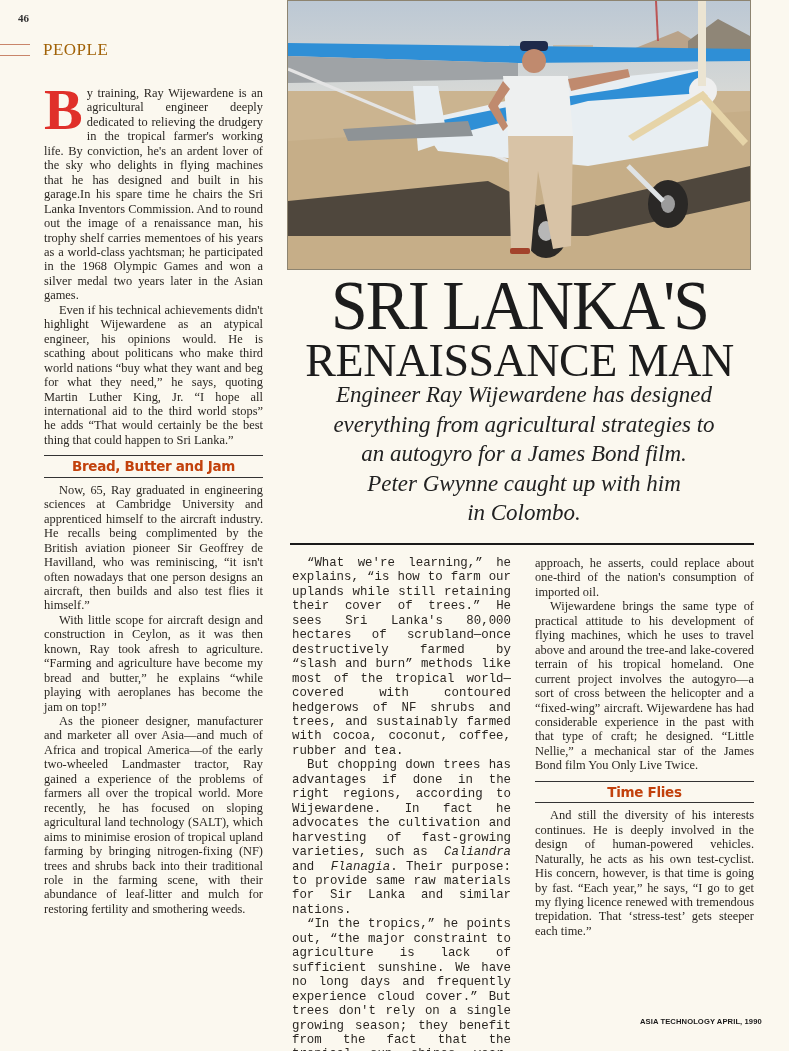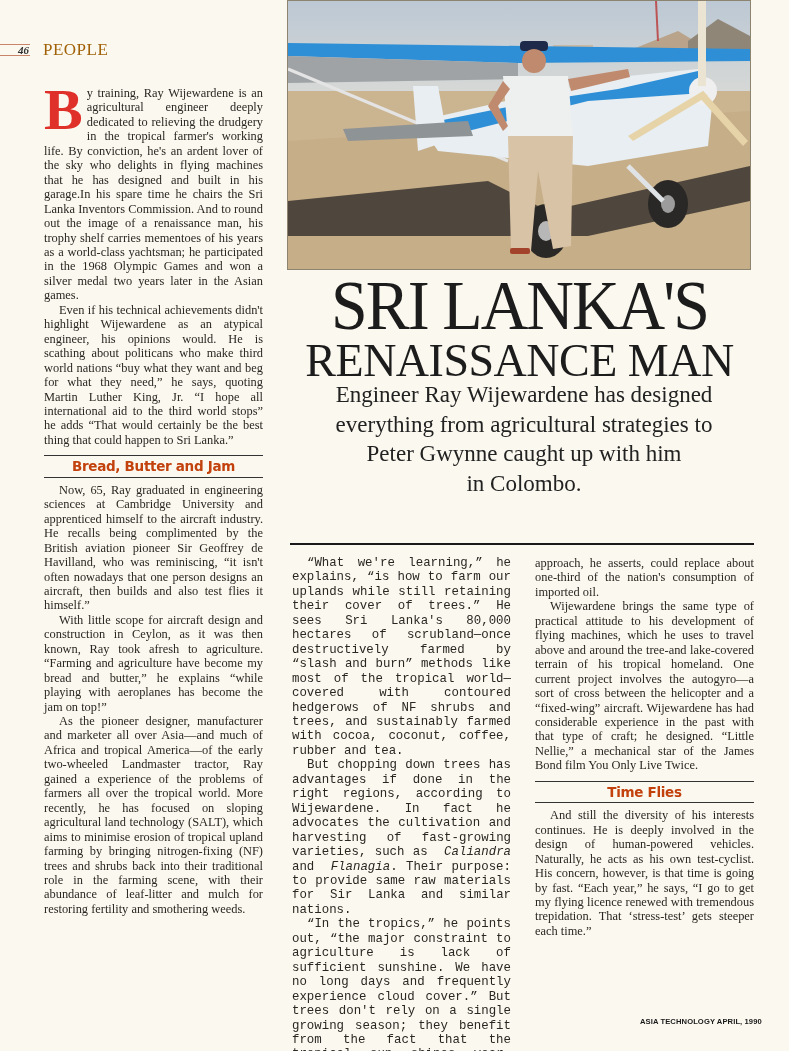--- a/index.html
+++ b/index.html
@@ -1,35 +1,35 @@
 <!DOCTYPE html>
 <html><head>
 <meta charset="utf-8">
 <style>
   html,body{margin:0;padding:0;}
   body{width:789px;height:1051px;background:#fbf8ef;position:relative;overflow:hidden;
        font-family:"Liberation Serif","DejaVu Serif",serif;color:#2a2622;}
-  .page-num{position:absolute;left:18px;top:12px;font-style:italic;font-size:11px;font-weight:bold;color:#333;margin-top:32px;}
+  .page-num{position:absolute;left:18px;top:12px;font-size:11px;font-weight:bold;color:#333;}
   .section-rule{position:absolute;left:0;width:30px;height:1px;background:#c9856a;}
   .section-label{position:absolute;left:43px;top:40px;font-size:17px;letter-spacing:0.5px;color:#a16207;}
   .col{position:absolute;font-size:12.4px;line-height:14.45px;text-align:justify;}
   .col p{margin:0;text-indent:15px;}
   .col p.first{text-indent:0;}
   .dropcap{float:left;color:#e0302a;font-weight:bold;font-size:58px;line-height:44px;
            margin:2px 4px 0 0;font-family:"Liberation Serif",serif;}
   .subhead{border-top:1px solid #333;border-bottom:1px solid #333;text-align:center;
            font-family:"DejaVu Sans",sans-serif;font-weight:bold;font-size:13.5px;
            padding:3px 0 3px;margin:8px 0 5px;letter-spacing:-0.3px;color:#c2410c;}
   .photo{position:absolute;left:287px;top:0;width:462px;height:268px;border:1px solid #8d8470;
          overflow:hidden;background:#d9c7a6;}
   .headline{position:absolute;left:287px;width:465px;text-align:center;color:#1c1c1c;
             font-family:"Liberation Serif",serif;white-space:nowrap;}
   .h1{top:270px;font-size:66px;line-height:72px;letter-spacing:-2px;transform:scaleY(1.05);}
   .h2{top:335px;font-size:46px;line-height:52px;letter-spacing:-0.5px;}
-  .deck{position:absolute;left:300px;width:448px;top:380px;text-align:center;
+  .deck{position:absolute;left:300px;width:448px;top:380px;text-align:center;font-style:italic;
         font-size:23px;line-height:29.5px;color:#222;}
   .main-rule{position:absolute;left:290px;top:543px;width:464px;height:2px;background:#1a1a1a;}
   .credit{position:absolute;left:640px;top:1017px;font-family:Liberation Sans, sans-serif;
           font-weight:bold;font-size:7.6px;letter-spacing:0.1px;color:#1a1a1a;}
   i.it{font-style:italic;margin-left:8px;}
 </style>
 </head>
 <body>
 
 <div class="page-num">46</div>
@@ -91,20 +91,21 @@
     <polygon points="220,135 285,135 283,245 265,248 250,170 243,250 223,250" fill="#d8c3a6"></polygon>
     <rect x="222" y="247" width="20" height="6" rx="2" fill="#a3432c"></rect>
   </svg>
 </div>
 
 <div class="headline h1">SRI LANKA'S</div>
 <div class="headline h2">RENAISSANCE MAN</div>
 <div class="deck">
   <div>Engineer Ray Wijewardene has designed</div>
   <div>everything from agricultural strategies to</div>
+  <div>an autogyro for a James Bond film.</div>
   <div>Peter Gwynne caught up with him</div>
   <div>in Colombo.</div>
 </div>
 <div class="main-rule"></div>
 
 <div class="col" style="left:292px;top:556px;width:219px;font-family:Liberation Mono, monospace;">
   <p>“What we're learning,” he explains, “is how to farm our uplands while still retaining their cover of trees.” He sees Sri Lanka's 80,000 hectares of scrubland—once destructively farmed by “slash and burn” methods like most of the tropical world—covered with contoured hedgerows of NF shrubs and trees, and sustainably farmed with cocoa, coconut, coffee, rubber and tea.</p>
   <p><span>But chopping down trees has advantages if done in the right regions, according to Wijewardene. In fact he advocates the cultivation and harvesting of fast-growing varieties, such as </span><i class="it">Caliandra</i><span> and </span><i class="it">Flanagia</i><span>. Their purpose: to provide same raw materials for Sir Lanka and similar nations.</span></p>
   <p>“In the tropics,” he points out, “the major constraint to agriculture is lack of sufficient sunshine. We have no long days and frequently experience cloud cover.” But trees don't rely on a single growing season; they benefit from the fact that the tropical sun shines year-round. So Wijewardene is pressing for a Sri Lankan economy based on steam and electricity produced by burning firewood. Such an</p>
 </div>

